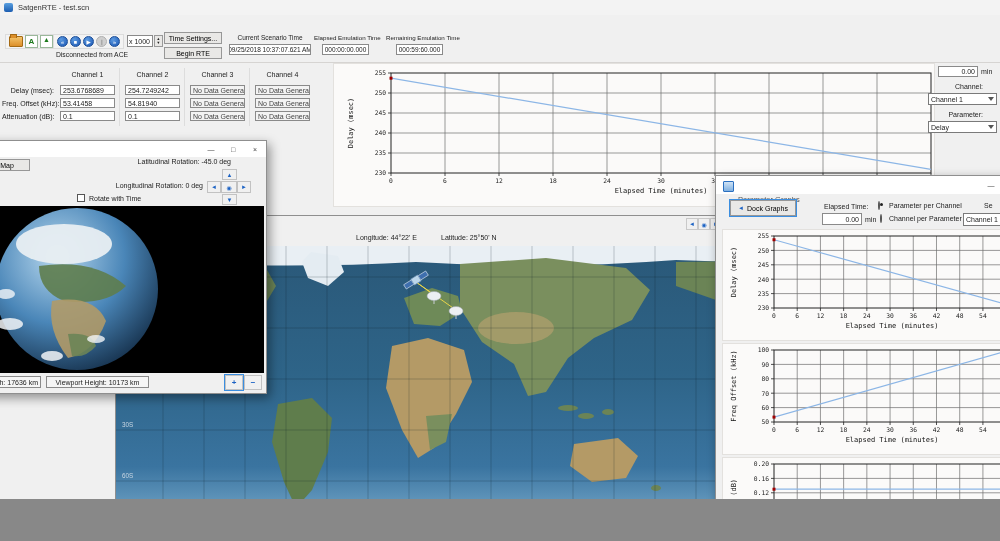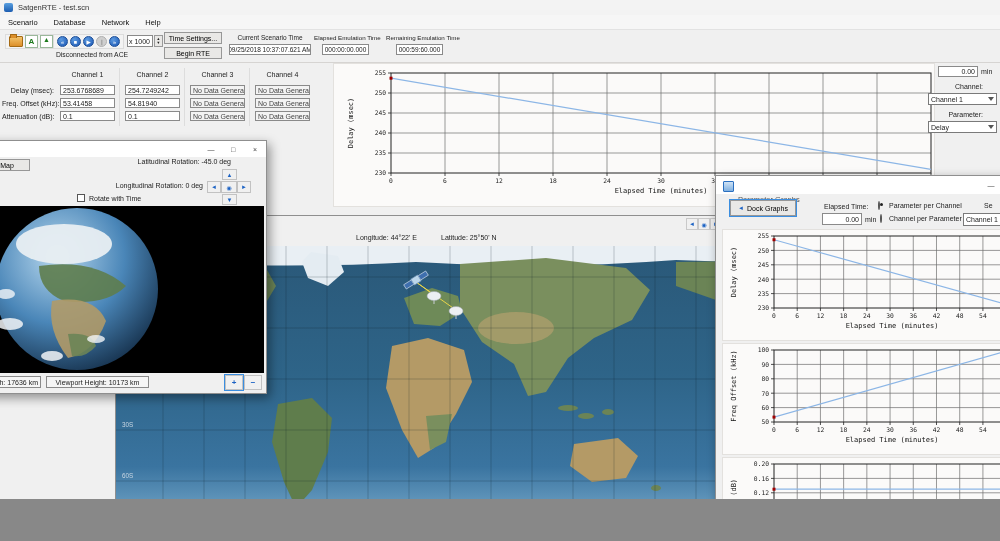--- a/index.html
+++ b/index.html
@@ -55,26 +55,20 @@
   .focusblue{outline:1px solid #3b8ee0;}
 </style>
 </head>
 <body>
 
 <div id="screen">
 
   <div class="titlebar">
     <span class="abs" style="left:4px;top:3px;width:9px;height:9px;background:linear-gradient(#5aa0e0,#1b5cb0);border-radius:2px;"></span>
     <span style="margin-left:18px;">SatgenRTE - test.scn</span>
-  </div>
-  <div class="menubar">
-    <span class="menuitem">Scenario</span>
-    <span class="menuitem">Database</span>
-    <span class="menuitem">Network</span>
-    <span class="menuitem">Help</span>
   </div>
 
   <div class="toolbar">
     <div class="tbgroup" style="left:5px;top:4px;height:15px;">
       <span class="foldericon"></span>
       <span class="aicon">A</span>
       <span class="treeicon">▲</span>
     </div>
     <div class="tbgroup" style="left:53px;top:4px;height:15px;">
       <span class="pbtn">«</span>

